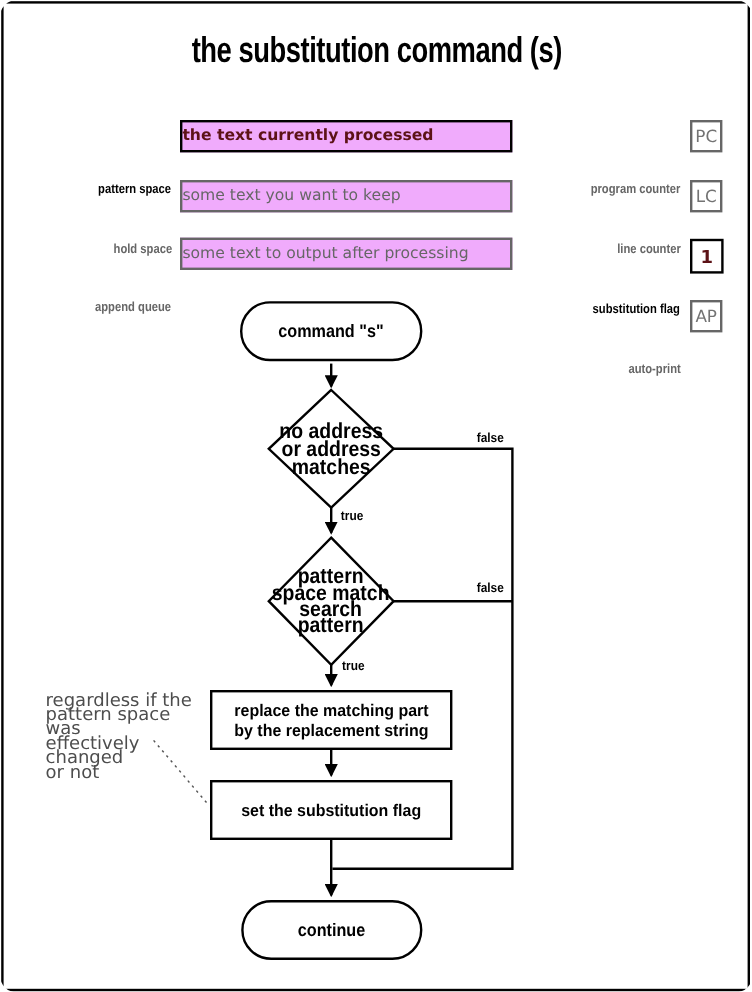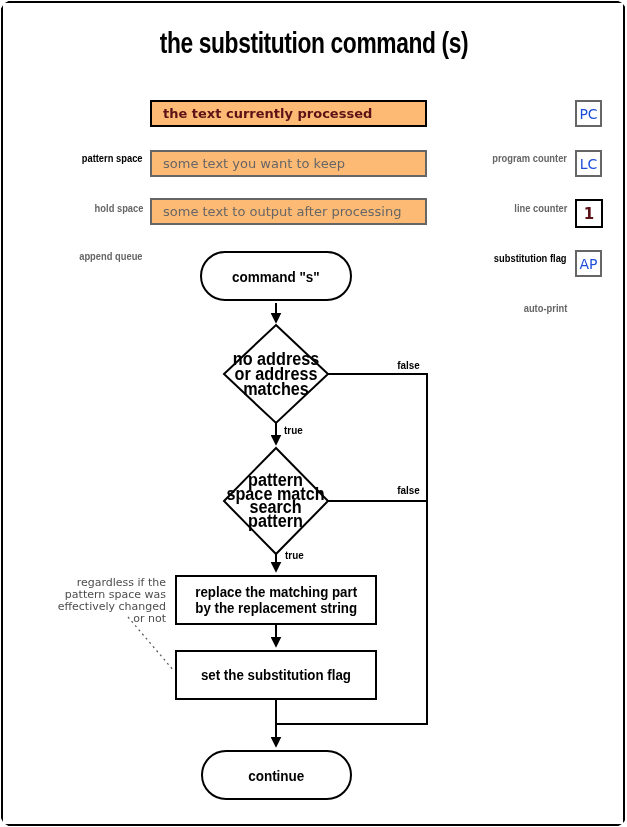--- a/index.html
+++ b/index.html
@@ -23,28 +23,28 @@
   
   .reg-label {
     position:absolute; left:20px; width:123px; height:27px;
     display:flex; align-items:center; justify-content:flex-end;
     font-family:"Liberation Sans", sans-serif; font-weight:bold; font-size:11px; color:#666;margin-top:44px;
   }
   .reg-label.rt { left:440px; width:127px; }
   .reg-label.hl { color:#000; }
   .reg-box {
     position:absolute; left:150px; width:277px; height:27px; box-sizing:border-box;
-    border:2px solid #666; display:flex; align-items:center; padding-left:11px;
-    font-size:13px; color:#666; background:#fdba74;text-align:right;
+    border:2px solid #666; display:flex; align-items:center; padding-left:0;
+    font-size:13px; color:#666; background:#f0abfc;text-align:right;
   }
   .reg-box.hl-box { border-color:#000; color:#5c1216; font-weight:bold; }
   .mini-box {
     position:absolute; left:575px; width:27px; height:27px; box-sizing:border-box;
     border:2px solid #666; display:flex; align-items:center; justify-content:center;
-    font-size:14px; color:#1d4ed8; background:#fff;
+    font-size:14px; color:#737373; background:#fff;
   }
   .mini-box.hl-box { border-color:#000; color:#5c1216; font-weight:bold; width:28px; height:29px; font-size:15px; }
 
   
   .node {
     position:absolute; box-sizing:border-box; border:2px solid #000; background:#fff;
     display:flex; align-items:center; justify-content:center;
     font-family:"Liberation Sans", sans-serif; font-weight:bold; color:#000;
   }
   .pill { border-radius:25px; font-size:15px; }
@@ -54,22 +54,22 @@
     position:absolute; text-align:center;
     font-family:"Liberation Sans", sans-serif; font-weight:bold; font-size:18px; color:#000;
   }
   .dtext .pre { line-height:15px; }
   .dtext.d2 .pre { line-height:13.5px; }
   .branch-label {
     position:absolute; font-family:Liberation Sans, sans-serif; font-weight:bold;
     font-size:11px; color:#000;
   }
   .annotation {
-    position:absolute; left:38px; top:577px; width:128px; text-align:right;
-    font-size:11px; line-height:12px; color:#4d4d4d; white-space:pre-line;
+    position:absolute; left:38px; top:577px; width:128px; text-align:left;
+    font-size:15px; line-height:12px; color:#4d4d4d; white-space:pre-line;
   }
   svg.connectors { position:absolute; left:0; top:0; }
 </style>
 </head>
 <body>
 
 <div class="page">
 
   <div class="title">
     <span class="cond cond-title">the substitution command (s)</span>

